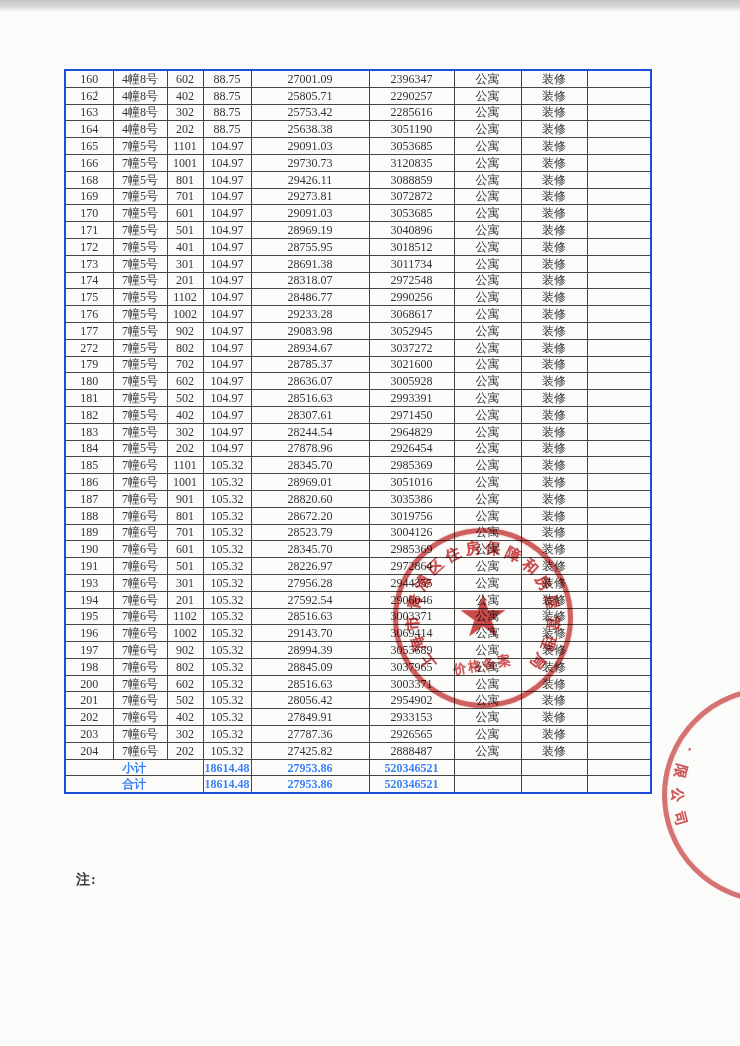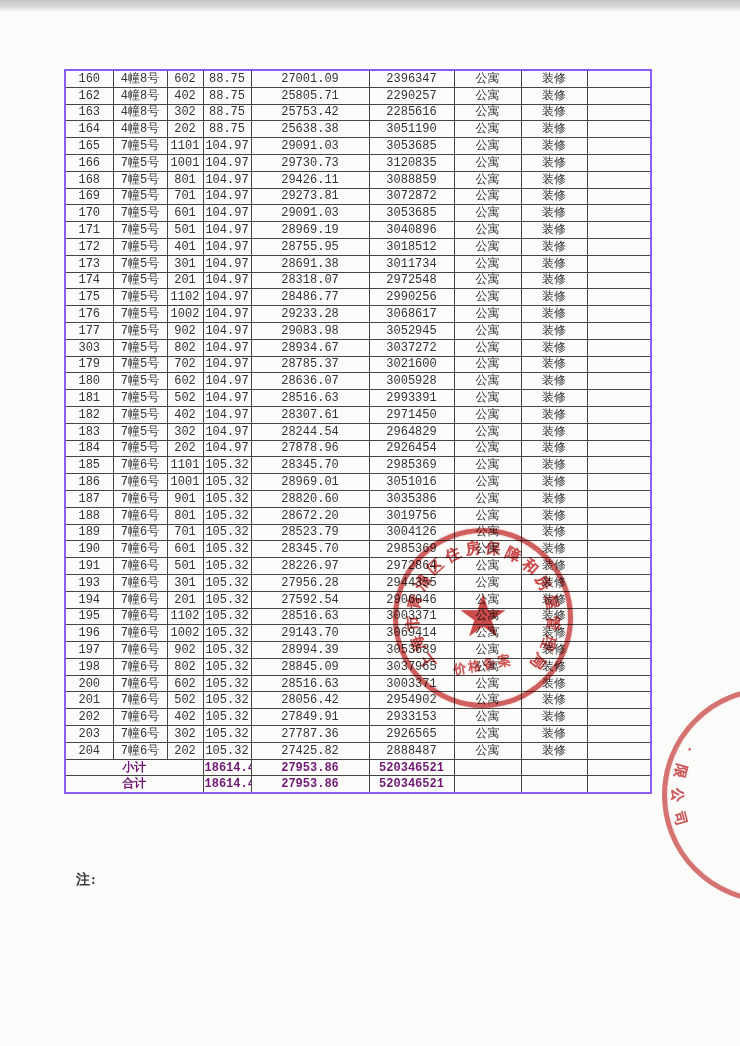--- a/index.html
+++ b/index.html
@@ -28,22 +28,22 @@
     border-collapse:collapse;table-layout:fixed;
     width:586px;
     font-size:12px;color:#343434;
   }
   table.price td{
     border:1px solid #454545;
     height:15.8px;line-height:1;
     text-align:center;vertical-align:middle;
     padding:0 1px;overflow:hidden;white-space:nowrap;
   }
-  table.price{border:2px solid #8b5cf6;font-family:Liberation Mono, monospace;}
-  table.price tr.summary-row td{font-weight:bold;color:#701a75;}
+  table.price{border:2px solid #1d4ed8;}
+  table.price tr.summary-row td{font-weight:bold;color:#3b82f6;}
   .note{
     position:absolute;left:76px;top:871px;
     font-size:14px;font-weight:bold;color:#3a3a3a;letter-spacing:1px;
   }
   
   .stamp-main{
     position:absolute;left:393px;top:528px;width:180px;height:180px;
     mix-blend-mode:multiply;opacity:.88;pointer-events:none;
   }
   .stamp-ring{
@@ -268,21 +268,21 @@
         <td>7幢5号</td>
         <td>902</td>
         <td>104.97</td>
         <td>29083.98</td>
         <td>3052945</td>
         <td>公寓</td>
         <td>装修</td>
         <td></td>
       </tr>
       <tr>
-        <td>303</td>
+        <td>272</td>
         <td>7幢5号</td>
         <td>802</td>
         <td>104.97</td>
         <td>28934.67</td>
         <td>3037272</td>
         <td>公寓</td>
         <td>装修</td>
         <td></td>
       </tr>
       <tr>

